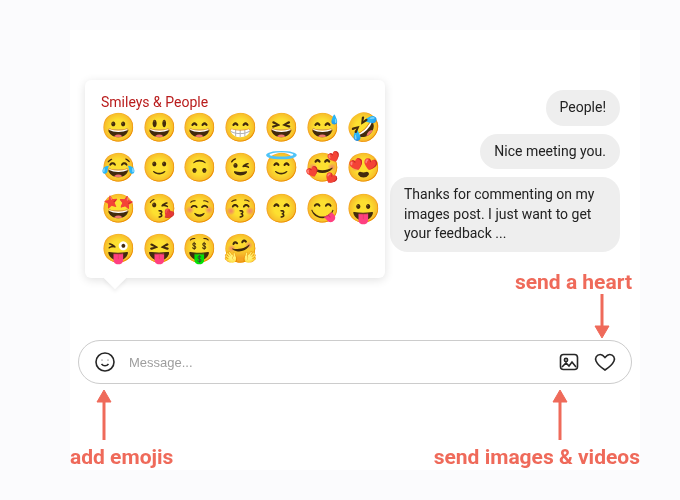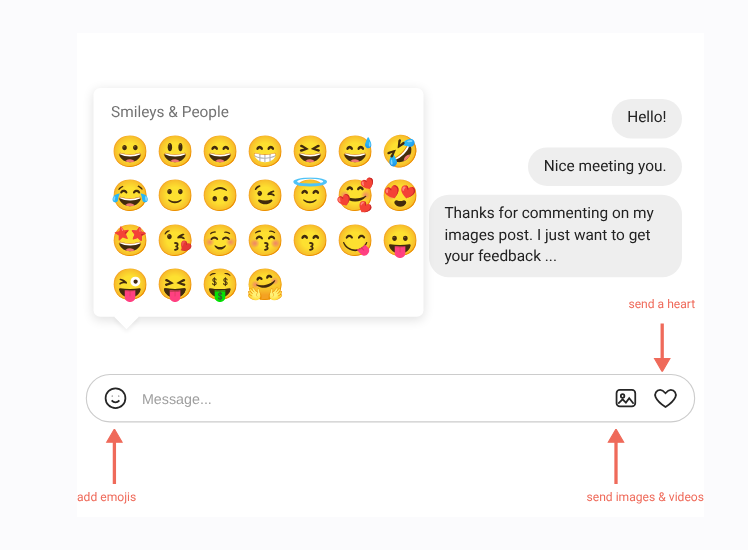--- a/index.html
+++ b/index.html
@@ -34,23 +34,22 @@
   .emoji-picker {
     position:absolute;
     left:15px; top:50px;
     width:300px;
     background:#fff;
     box-shadow: 0 2px 10px rgba(0,0,0,0.12);
     border-radius:6px;
     padding:14px 16px 10px;
   }
   .picker-title {
-    color:#737373;
+    color:#b91c1c;
     font-size:14px;
-    margin-bottom:10px;
   }
   .emoji-grid {
     display:grid;
     grid-template-columns: repeat(7, 1fr);
     gap:4px 6px;
     font-size:28px;
     line-height:1.3;
     text-align:center;
   }
   .emoji-cell { cursor:pointer; }
@@ -83,36 +82,36 @@
   }
   .composer input::placeholder { color:#9e9e9e; }
   .icon-btn { display:flex; align-items:center; justify-content:center; cursor:pointer; }
   .icon-btn + .icon-btn { margin-left:12px; }
   svg.stroke { stroke:#262626; fill:none; stroke-width:1.6; }
 
   
   .anno-label {
     position:absolute;
     color:#ef6a5a;
-    font-weight:400;
-    font-size:11px;
+    font-weight:700;
+    font-size:21px;
   }
   .arrow {
     position:absolute;
     stroke:#ef6a5a;
     fill:#ef6a5a;
   }
 </style>
 </head>
 <body>
 
 <div class="inner">
 
   <div class="messages">
-    <div class="bubble">Hello!</div>
+    <div class="bubble">People!</div>
     <div class="bubble">Nice meeting you.</div>
     <div class="bubble">Thanks for commenting on my images post. I just want to get your feedback ...</div>
   </div>
 
   <div class="emoji-picker">
     <div class="picker-title">Smileys &amp; People</div>
     <div class="emoji-grid" id="emoji-grid">
         <div class="emoji-cell">😀</div>
         <div class="emoji-cell">😃</div>
         <div class="emoji-cell">😄</div>

